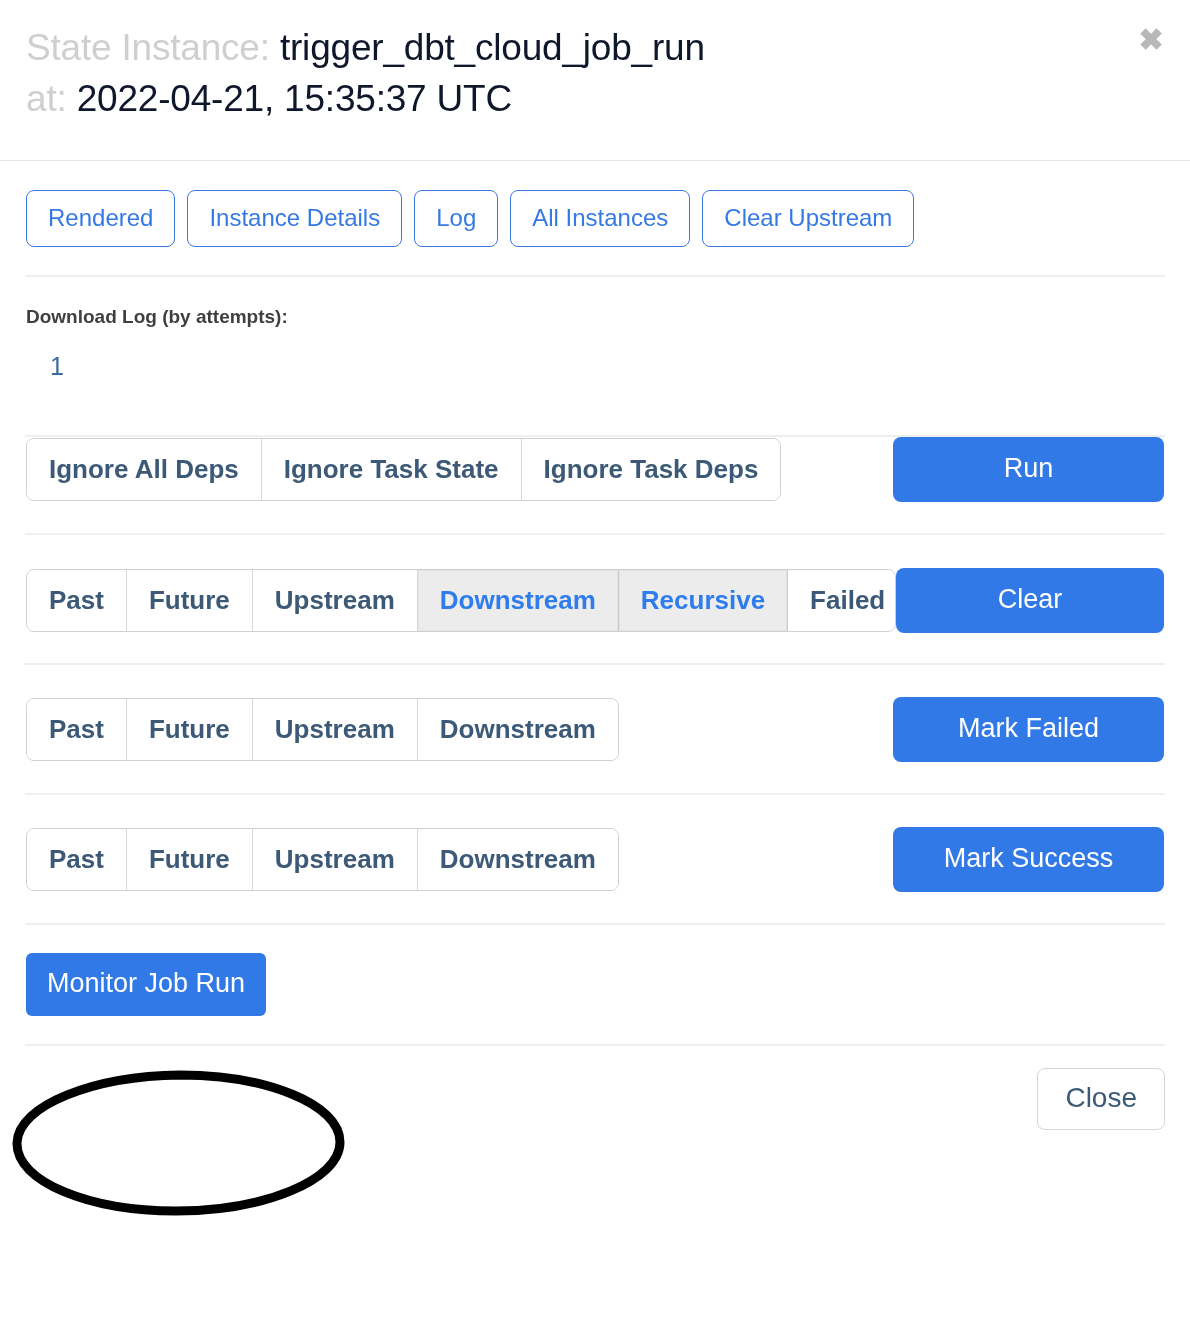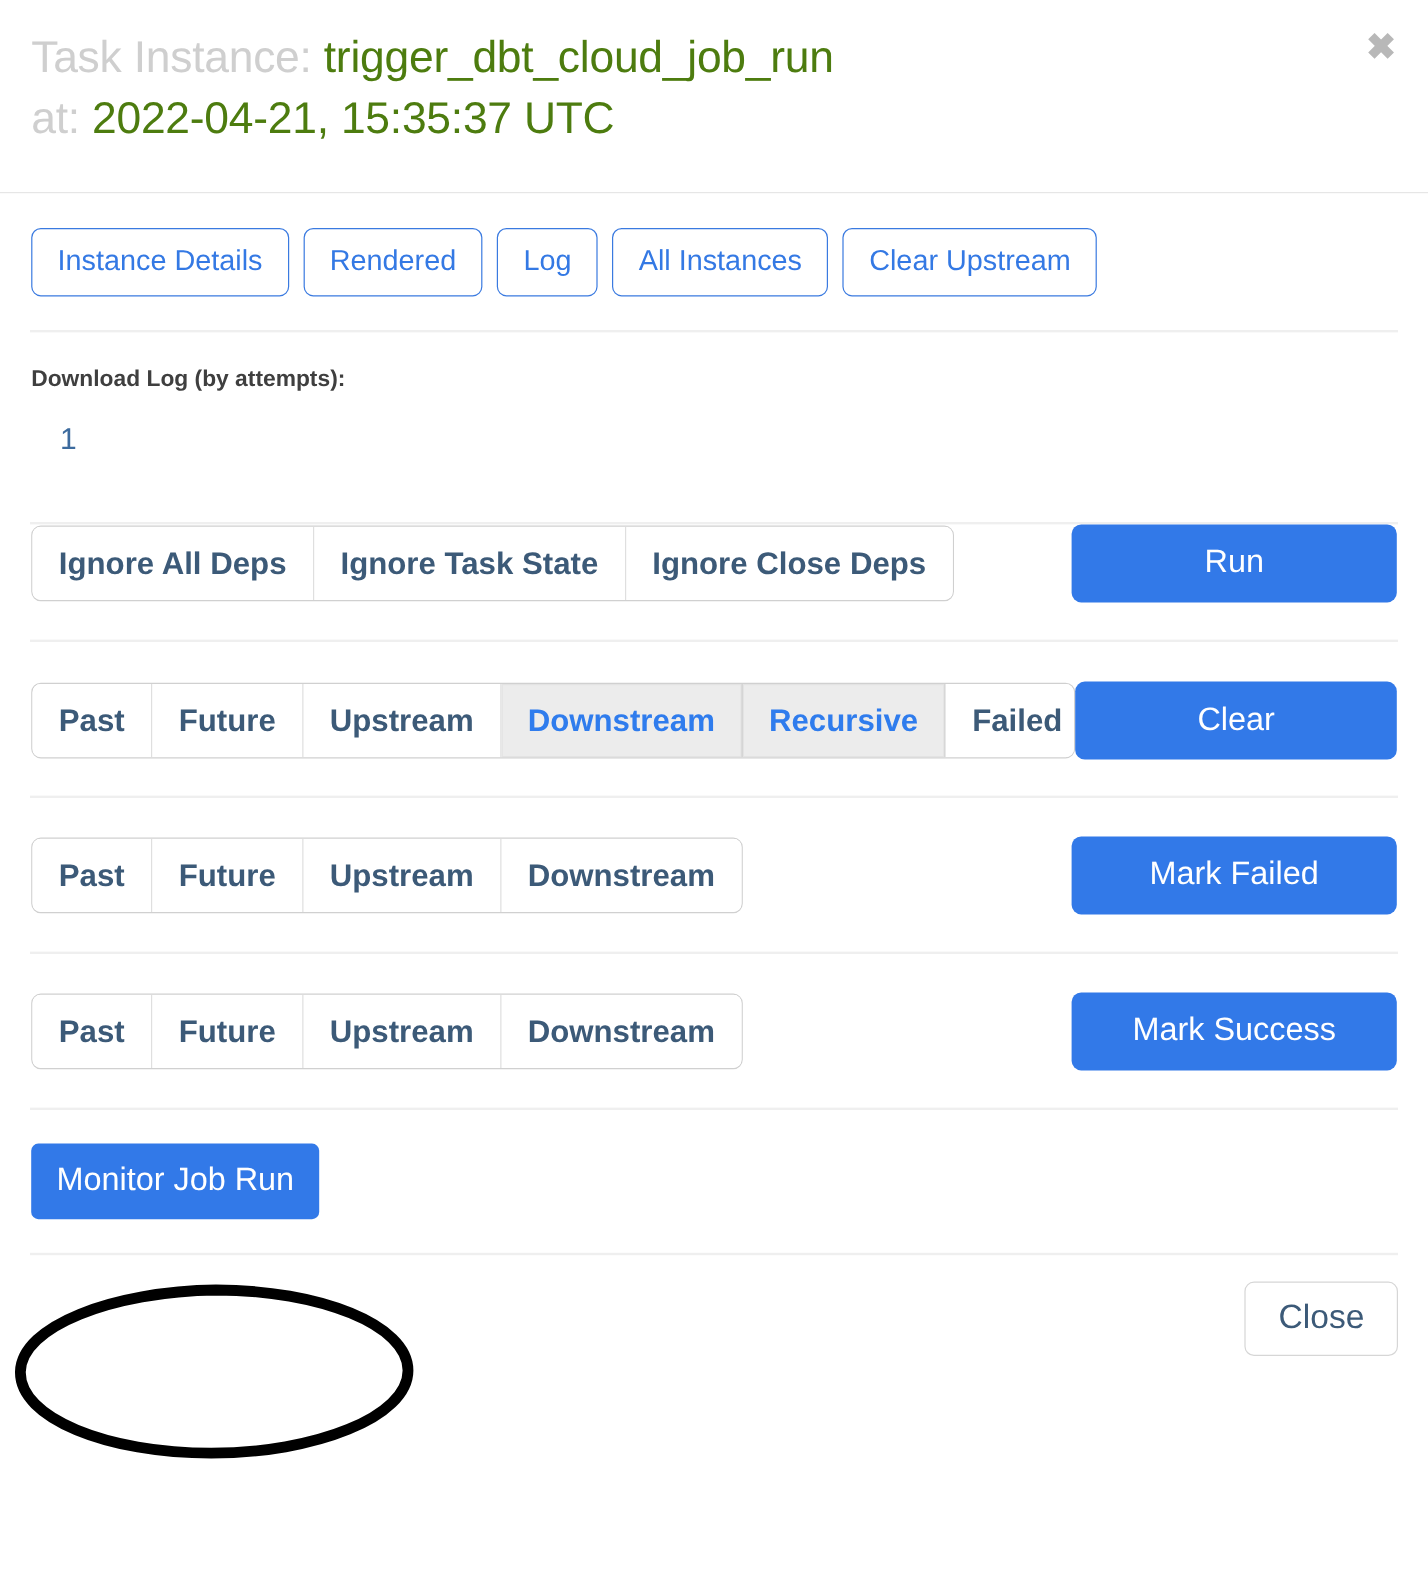--- a/index.html
+++ b/index.html
@@ -38,21 +38,21 @@
     line-height: 51px;
     font-weight: 400;
     color: #2b2b2b;
     letter-spacing: -0.2px;
     max-width: 1050px;
   }
   .title-muted {
     color: #cfcfcf;
   }
   .title-strong {
-    color: #4d7c0f;
+    color: #0f172a;
   }
   .close-x {
     position: absolute;
     top: 24px;
     right: 22px;
     width: 34px;
     height: 34px;
     line-height: 32px;
     text-align: center;
     font-size: 30px;
@@ -230,34 +230,34 @@
     z-index: 40;
   }
 </style>
 </head>
 <body>
 
 <div class="modal">
 
   <div class="modal-header">
     <div class="modal-title">
-      <span class="title-muted">Task Instance:</span>
+      <span class="title-muted">State Instance:</span>
       <span class="title-strong">trigger_dbt_cloud_job_run</span>
       <br>
       <span class="title-muted">at:</span>
       <span class="title-strong">2022-04-21, 15:35:37 UTC</span>
     </div>
     <div class="close-x">✖</div>
   </div>
 
   <div class="modal-body">
 
     <div class="link-row">
+      <button class="link-btn">Rendered</button>
       <button class="link-btn">Instance Details</button>
-      <button class="link-btn">Rendered</button>
       <button class="link-btn">Log</button>
       <button class="link-btn">All Instances</button>
       <button class="link-btn">Clear Upstream</button>
     </div>
 
     <div style="height:28px"></div>
     <div class="hr-soft"></div>
 
     <div class="section-dl">
       <div class="dl-label">Download Log (by attempts):</div>
@@ -268,21 +268,21 @@
 
     <div style="height:32px"></div>
     <div class="hr-soft"></div>
 
 
     <div class="action-row-wrap">
       <div class="action-row">
         <div class="btn-group">
           <button class="tg">Ignore All Deps</button>
           <button class="tg">Ignore Task State</button>
-          <button class="tg">Ignore Close Deps</button>
+          <button class="tg">Ignore Task Deps</button>
         </div>
         <button class="primary-btn">Run</button>
       </div>
     </div>
 
     <div style="height:31px"></div>
     <div class="hr-soft"></div>
     <div style="height:33px"></div>
 
     <div class="action-row-wrap">

